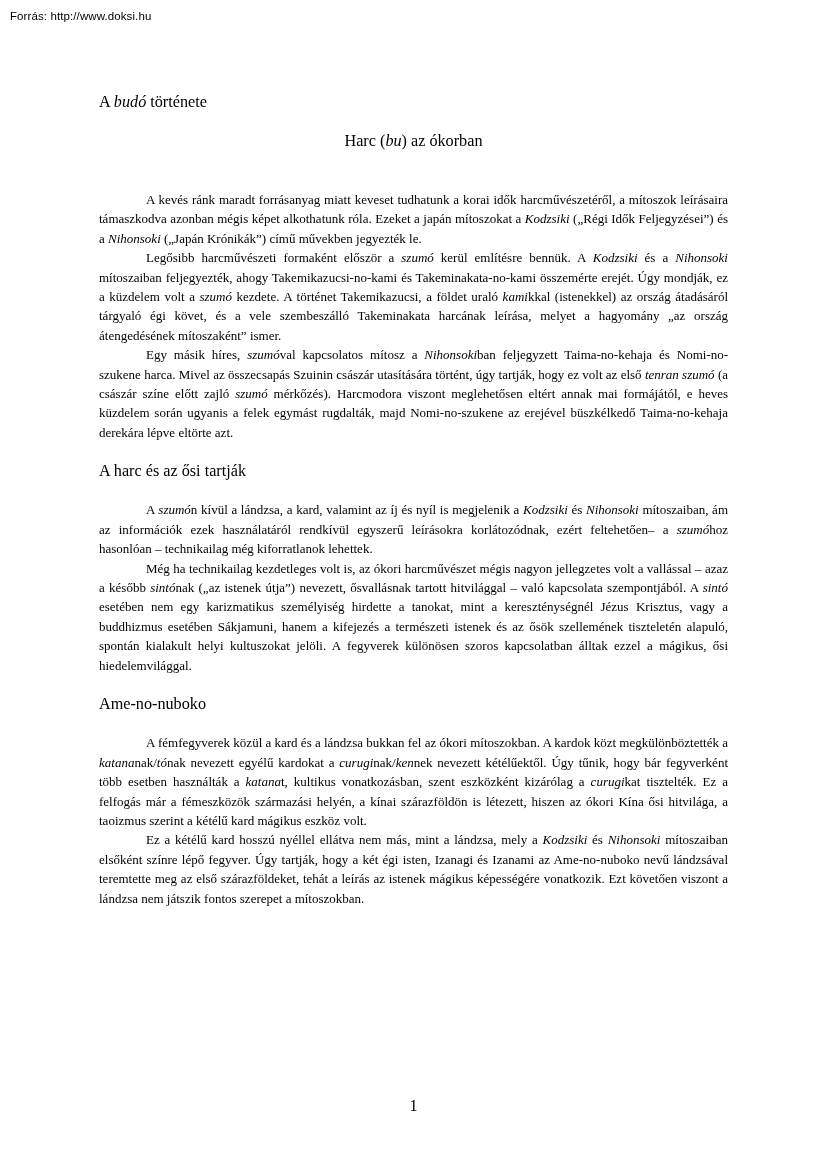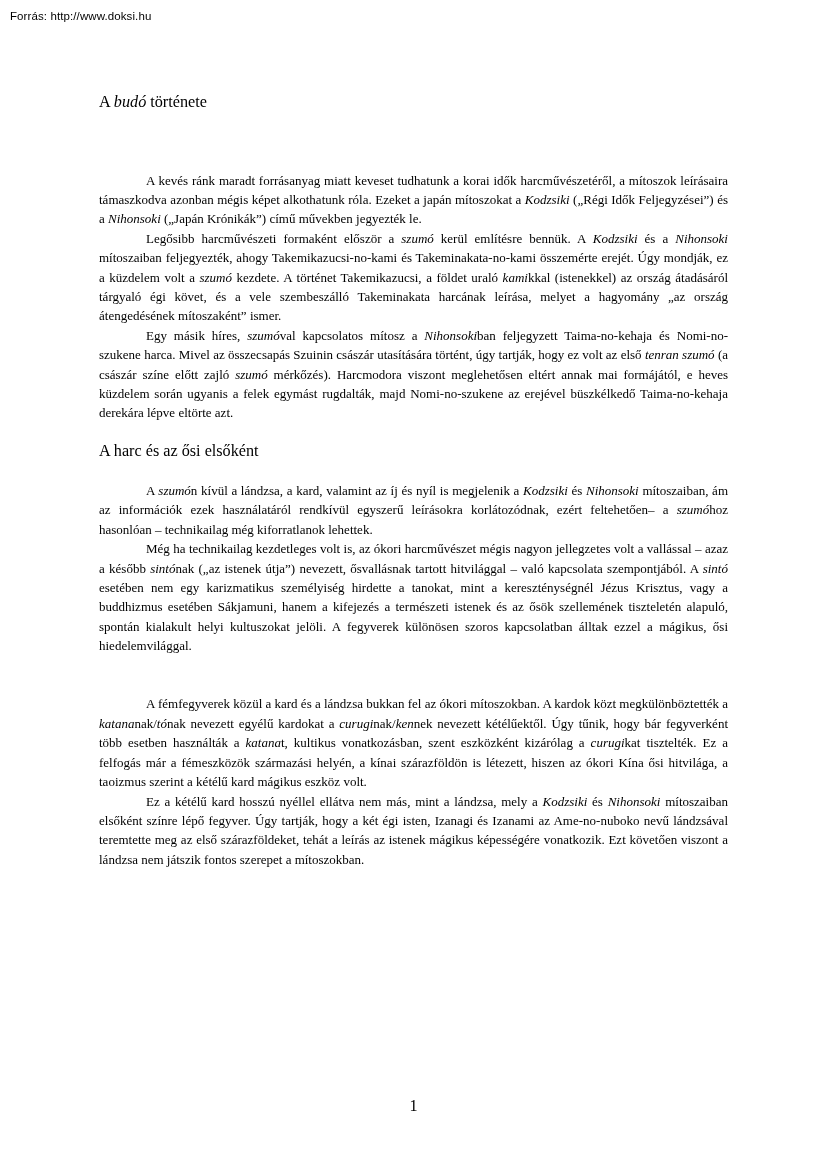--- a/index.html
+++ b/index.html
@@ -73,44 +73,46 @@
 <div class="page">
 
   <div class="source-header">Forrás: http://www.doksi.hu</div>
 
   <div class="content">
 
     <p class="heading">A <i>budó</i> története</p>
 
     <div class="spacer"></div>
 
+    <p class="heading-center">Harc (<i>bu</i>) az ókorban</p>
 
     <div class="spacer"></div>
 
 
     <div class="spacer"></div>
 
     <p class="para">A kevés ránk maradt forrásanyag miatt keveset tudhatunk a korai idők harcművészetéről, a mítoszok leírásaira támaszkodva azonban mégis képet alkothatunk róla. Ezeket a japán mítoszokat a <i>Kodzsiki</i> („Régi Idők Feljegyzései”) és a <i>Nihonsoki</i> („Japán Krónikák”) című művekben jegyezték le.</p>
 
     <p class="para">Legősibb harcművészeti formaként először a <i>szumó</i> kerül említésre bennük. A <i>Kodzsiki</i> és a <i>Nihonsoki</i> mítoszaiban feljegyezték, ahogy Takemikazucsi-no-kami és Takeminakata-no-kami összemérte erejét. Úgy mondják, ez a küzdelem volt a <i>szumó</i> kezdete. A történet Takemikazucsi, a földet uraló <i>kami</i>kkal (istenekkel) az ország átadásáról tárgyaló égi követ, és a vele szembeszálló Takeminakata harcának leírása, melyet a hagyomány „az ország átengedésének mítoszaként” ismer.</p>
 
     <p class="para">Egy másik híres, <i>szumó</i>val kapcsolatos mítosz a <i>Nihonsoki</i>ban feljegyzett Taima-no-kehaja és Nomi-no-szukene harca. Mivel az összecsapás Szuinin császár utasítására történt, úgy tartják, hogy ez volt az első <i>tenran szumó</i> (a császár színe előtt zajló <i>szumó</i> mérkőzés). Harcmodora viszont meglehetősen eltért annak mai formájától, e heves küzdelem során ugyanis a felek egymást rugdalták, majd Nomi-no-szukene az erejével büszkélkedő Taima-no-kehaja derekára lépve eltörte azt.</p>
 
     <div class="spacer"></div>
 
-    <p class="heading">A harc és az ősi elsőként</p>
+    <p class="heading">A harc és az ősi tartják</p>
 
     <div class="spacer"></div>
 
     <p class="para">A <i>szumó</i>n kívül a lándzsa, a kard, valamint az íj és nyíl is megjelenik a <i>Kodzsiki</i> és <i>Nihonsoki</i> mítoszaiban, ám az információk ezek használatáról rendkívül egyszerű leírásokra korlátozódnak, ezért feltehetően– a <i>szumó</i>hoz hasonlóan – technikailag még kiforratlanok lehettek.</p>
 
     <p class="para">Még ha technikailag kezdetleges volt is, az ókori harcművészet mégis nagyon jellegzetes volt a vallással – azaz a később <i>sintó</i>nak („az istenek útja”) nevezett, ősvallásnak tartott hitvilággal – való kapcsolata szempontjából. A <i>sintó</i> esetében nem egy karizmatikus személyiség hirdette a tanokat, mint a kereszténységnél Jézus Krisztus, vagy a buddhizmus esetében Sákjamuni, hanem a kifejezés a természeti istenek és az ősök szellemének tiszteletén alapuló, spontán kialakult helyi kultuszokat jelöli. A fegyverek különösen szoros kapcsolatban álltak ezzel a mágikus, ősi hiedelemvilággal.</p>
 
     <div class="spacer"></div>
 
+    <p class="heading">Ame-no-nuboko</p>
 
     <div class="spacer"></div>
 
     <p class="para">A fémfegyverek közül a kard és a lándzsa bukkan fel az ókori mítoszokban. A kardok közt megkülönböztették a <i>katana</i>nak/<i>tó</i>nak nevezett egyélű kardokat a <i>curugi</i>nak/<i>ken</i>nek nevezett kétélűektől. Úgy tűnik, hogy bár fegyverként több esetben használták a <i>katana</i>t, kultikus vonatkozásban, szent eszközként kizárólag a <i>curugi</i>kat tisztelték. Ez a felfogás már a fémeszközök származási helyén, a kínai szárazföldön is létezett, hiszen az ókori Kína ősi hitvilága, a taoizmus szerint a kétélű kard mágikus eszköz volt.</p>
 
     <p class="para">Ez a kétélű kard hosszú nyéllel ellátva nem más, mint a lándzsa, mely a <i>Kodzsiki</i> és <i>Nihonsoki</i> mítoszaiban elsőként színre lépő fegyver. Úgy tartják, hogy a két égi isten, Izanagi és Izanami az Ame-no-nuboko nevű lándzsával teremtette meg az első szárazföldeket, tehát a leírás az istenek mágikus képességére vonatkozik. Ezt követően viszont a lándzsa nem játszik fontos szerepet a mítoszokban.</p>
 
   </div>
 
   <div class="page-number">1</div>

